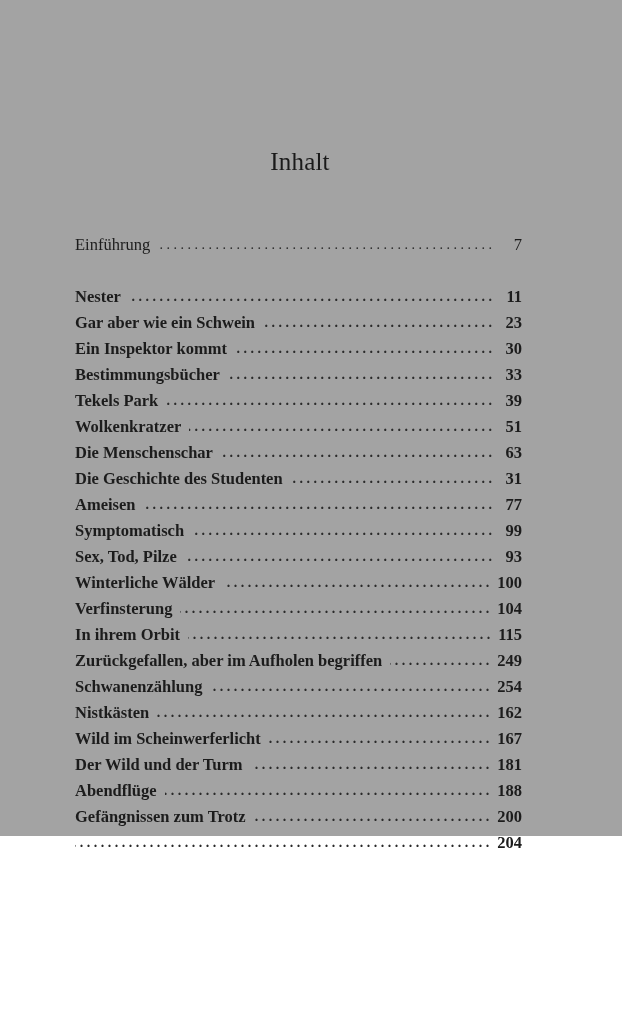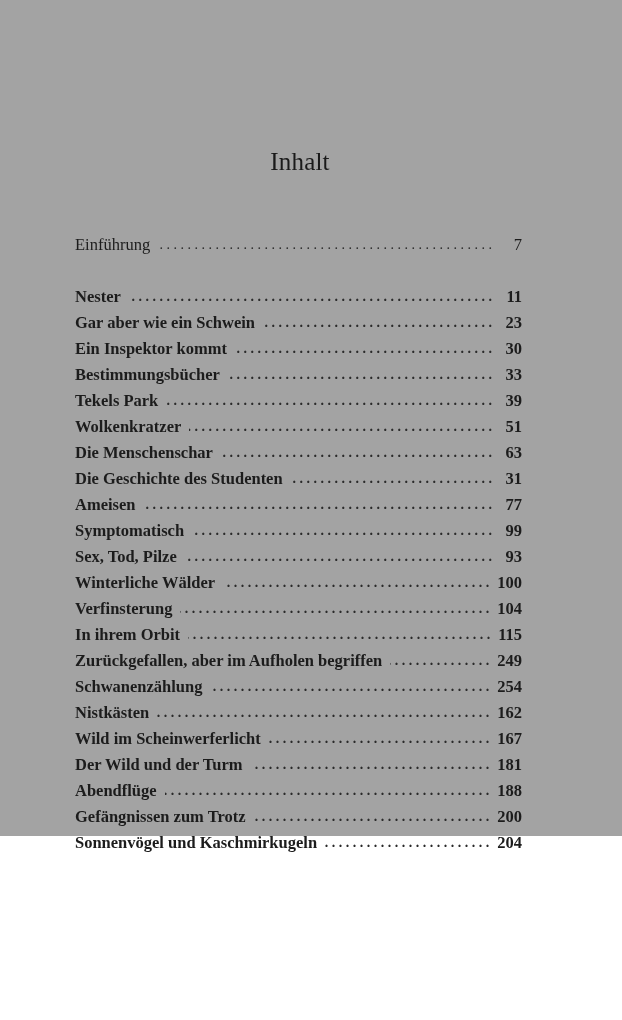--- a/index.html
+++ b/index.html
@@ -191,18 +191,17 @@
         <span class="toc-title">Abendflüge</span>
         <span class="toc-dots"></span>
         <span class="toc-page">188</span>
       </li>
       <li class="toc-row">
         <span class="toc-title">Gefängnissen zum Trotz</span>
         <span class="toc-dots"></span>
         <span class="toc-page">200</span>
       </li>
       <li class="toc-row">
-        <span class="toc-title">Sonnenvögel und Kaschmirkugeln</span>
         <span class="toc-dots"></span>
         <span class="toc-page">204</span>
       </li>
     </ul>
 </div>
 
 </body></html>

